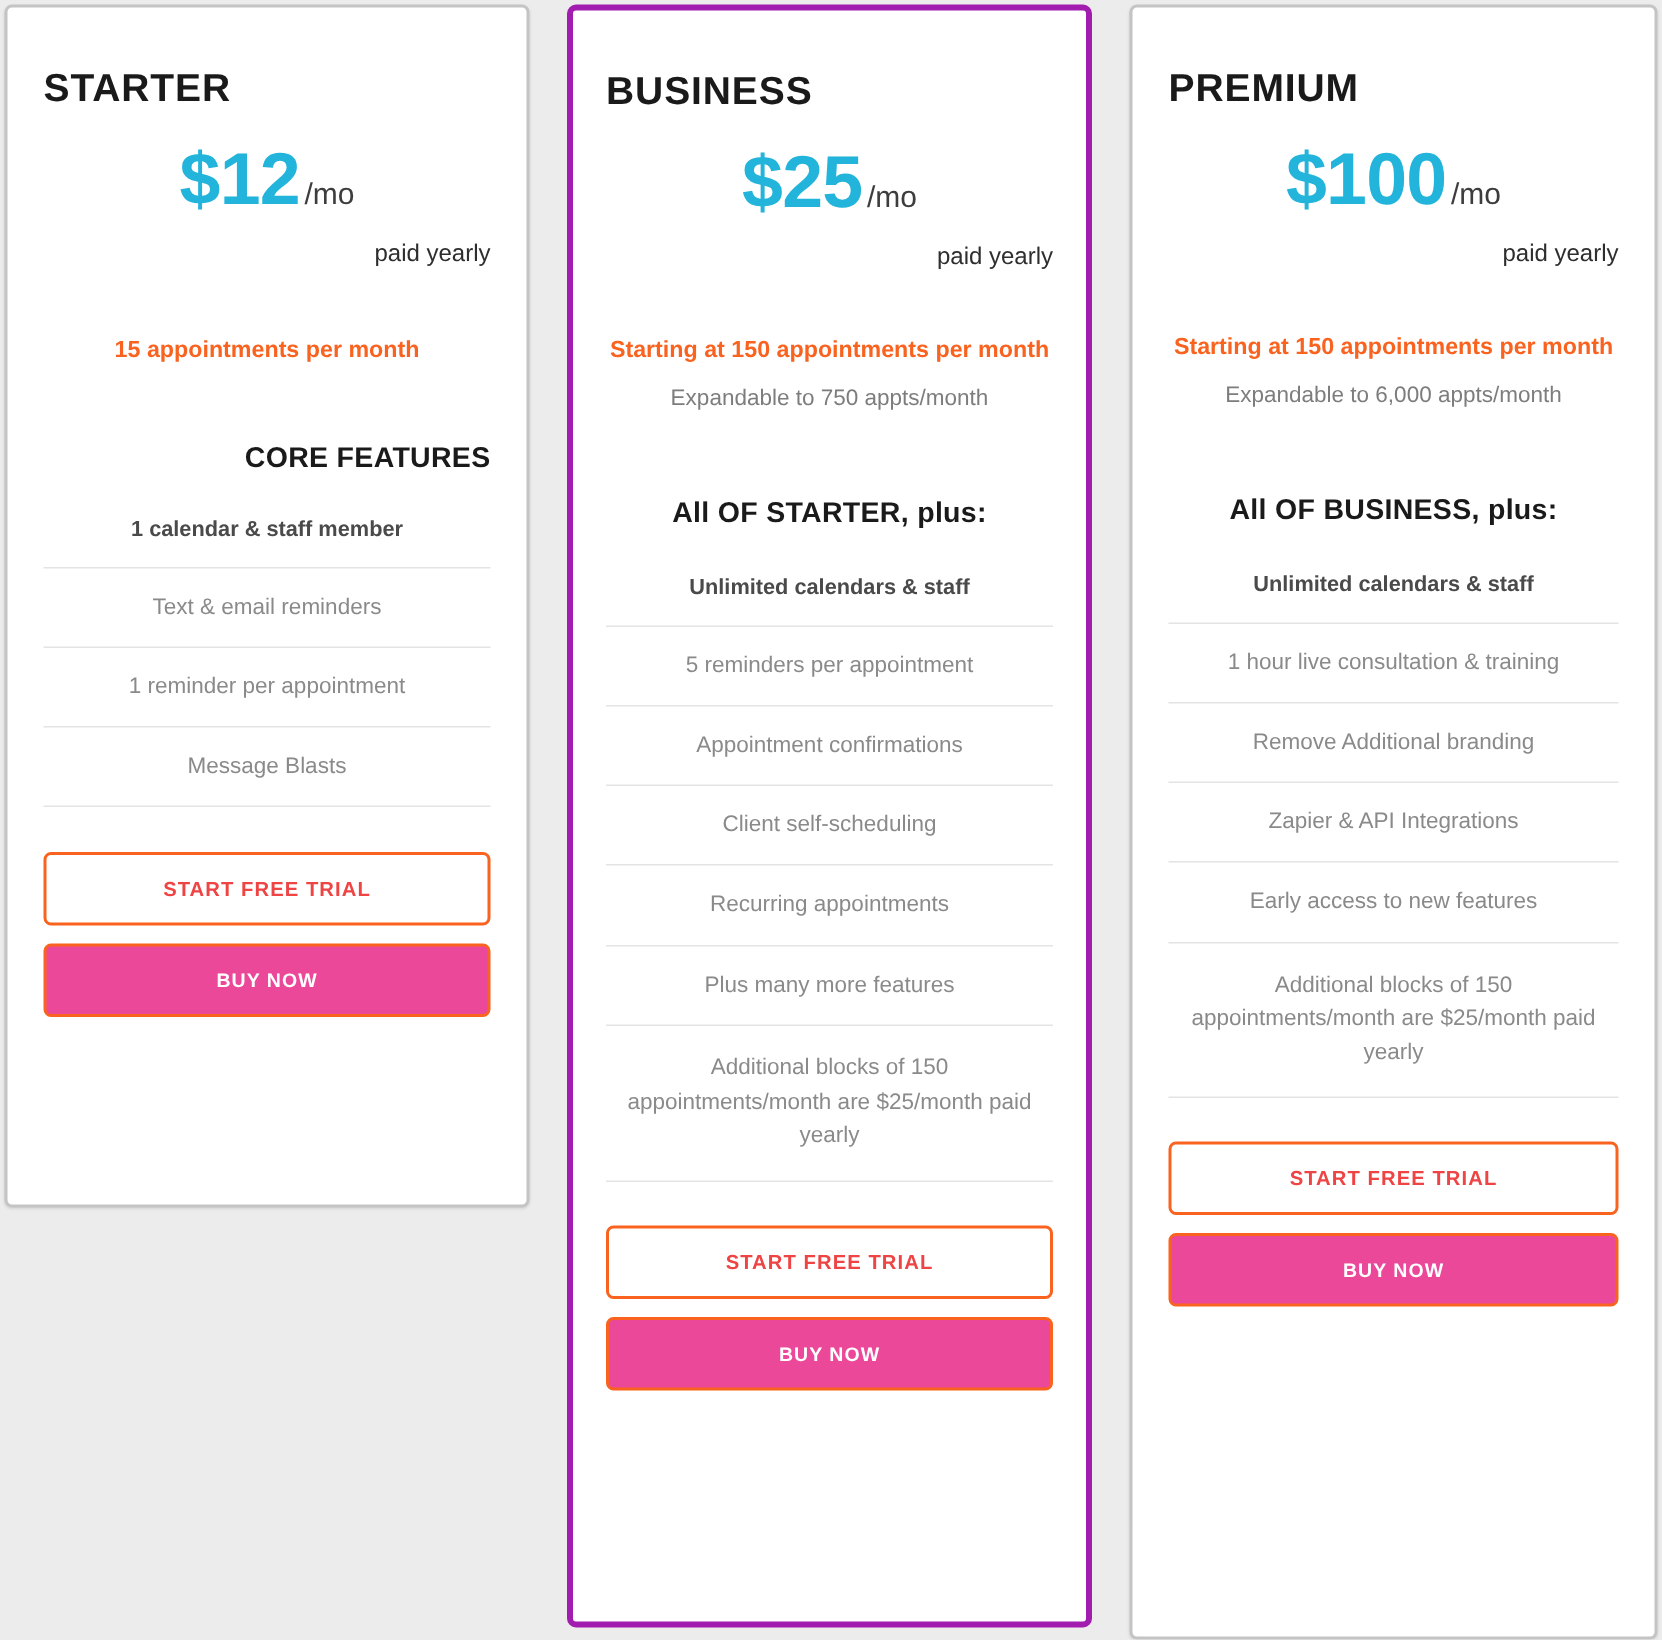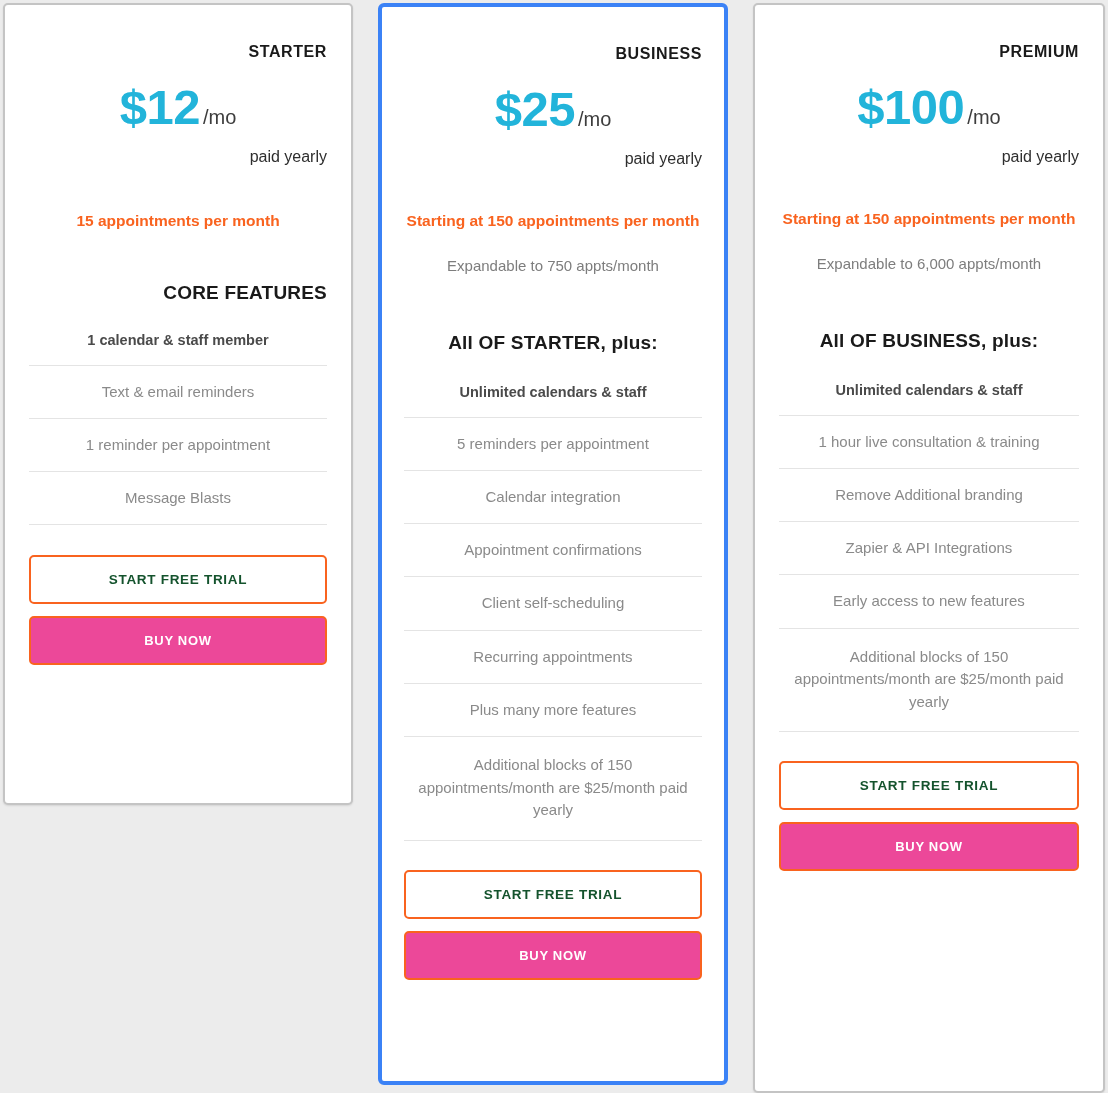--- a/index.html
+++ b/index.html
@@ -30,31 +30,31 @@
     box-sizing: border-box;
     border: 2px solid #c4c4c4;
     border-radius: 5px;
     box-shadow: 0 1px 2px rgba(0,0,0,0.10);
     padding: 0 24px;
     overflow: hidden;
   }
   .card-starter  { left: 3px;   width: 350px; height: 802px; }
   .card-business {
     left: 378px; width: 350px; height: 1082px;
-    border: 4px solid #3b82f6;
+    border: 4px solid #a21caf;
     border-radius: 6px;
     box-shadow: none;
     padding: 0 22px;
   }
   .card-premium  { left: 753px; width: 352px; height: 1090px; }
 
   
   .plan-name {
-    text-align: right;
-    font-size: 16px;
+    text-align: left;
+    font-size: 26px;
     font-weight: bold;
     letter-spacing: 0.6px;
     color: #1a1a1a;
     margin: 38px 0 0 0;
   }
   .price-row {
     text-align: center;
     margin-top: 22px;
     line-height: 1;
     white-space: nowrap;
@@ -85,21 +85,21 @@
     color: #f9631f;
     line-height: 1.42;
     margin-top: 42px;
     padding: 0 2px;
   }
   .card-starter .appt-headline { margin-top: 44px; }
   .expand-note {
     text-align: center;
     font-size: 15px;
     color: #7d7d7d;
-    margin-top: 25px;
+    margin-top: 12px;
   }
 
   
   .features-heading {
     text-align: center;
     font-size: 19px;
     font-weight: bold;
     color: #1a1a1a;
     letter-spacing: 0.2px;
   }
@@ -151,21 +151,21 @@
     text-align: center;
     font-size: 13.5px;
     font-weight: bold;
     letter-spacing: 0.7px;
     border-radius: 5px;
     cursor: pointer;
     font-family: "Liberation Sans", sans-serif;
   }
   .btn-trial {
     background: #ffffff;
-    color: #14532d;
+    color: #ef4444;
     border: 2px solid #f9631f;
     padding: 15px 0;
   }
   .btn-buy {
     background: #ec4899;
     color: #ffffff;
     border: 2px solid #f9631f;
     padding: 15px 0;
     margin-top: 12px;
     font-size: 13px;
@@ -201,21 +201,20 @@
     <div class="price-row">
       <span class="price-amount">$25</span><span class="price-period">/mo</span>
     </div>
     <div class="billing-note">paid yearly</div>
     <div class="appt-headline">Starting at 150 appointments per month</div>
     <div class="expand-note">Expandable to 750 appts/month</div>
     <div class="features-heading">All OF STARTER, plus:</div>
     <ul class="feature-list">
       <li class="feature-item is-first">Unlimited calendars &amp; staff</li>
       <li class="feature-item">5 reminders per appointment</li>
-      <li class="feature-item">Calendar integration</li>
       <li class="feature-item">Appointment confirmations</li>
       <li class="feature-item">Client self-scheduling</li>
       <li class="feature-item">Recurring appointments</li>
       <li class="feature-item">Plus many more features</li>
       <li class="feature-item is-multiline">Additional blocks of 150 appointments/month are $25/month paid yearly</li>
     </ul>
     <div class="cta-group">
       <button class="btn btn-trial">START FREE TRIAL</button>
       <button class="btn btn-buy">BUY NOW</button>
     </div>

